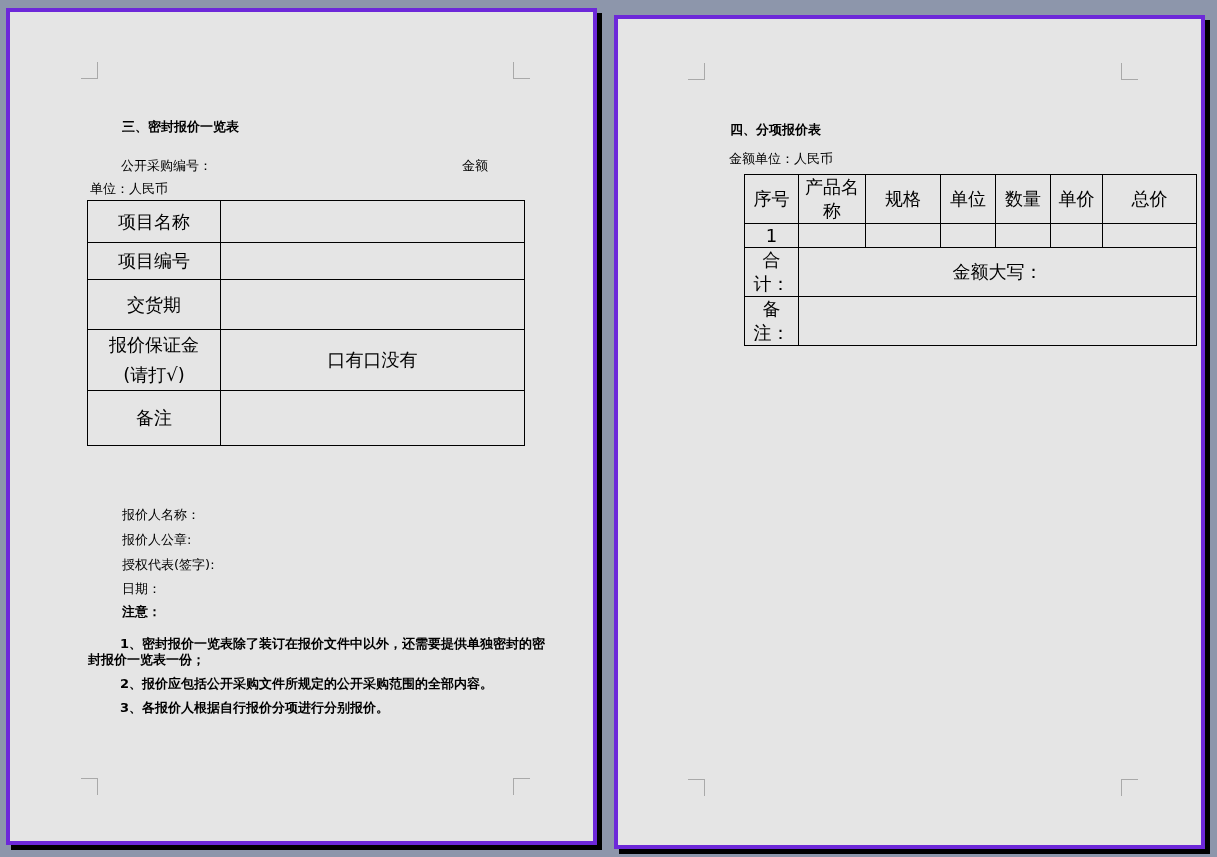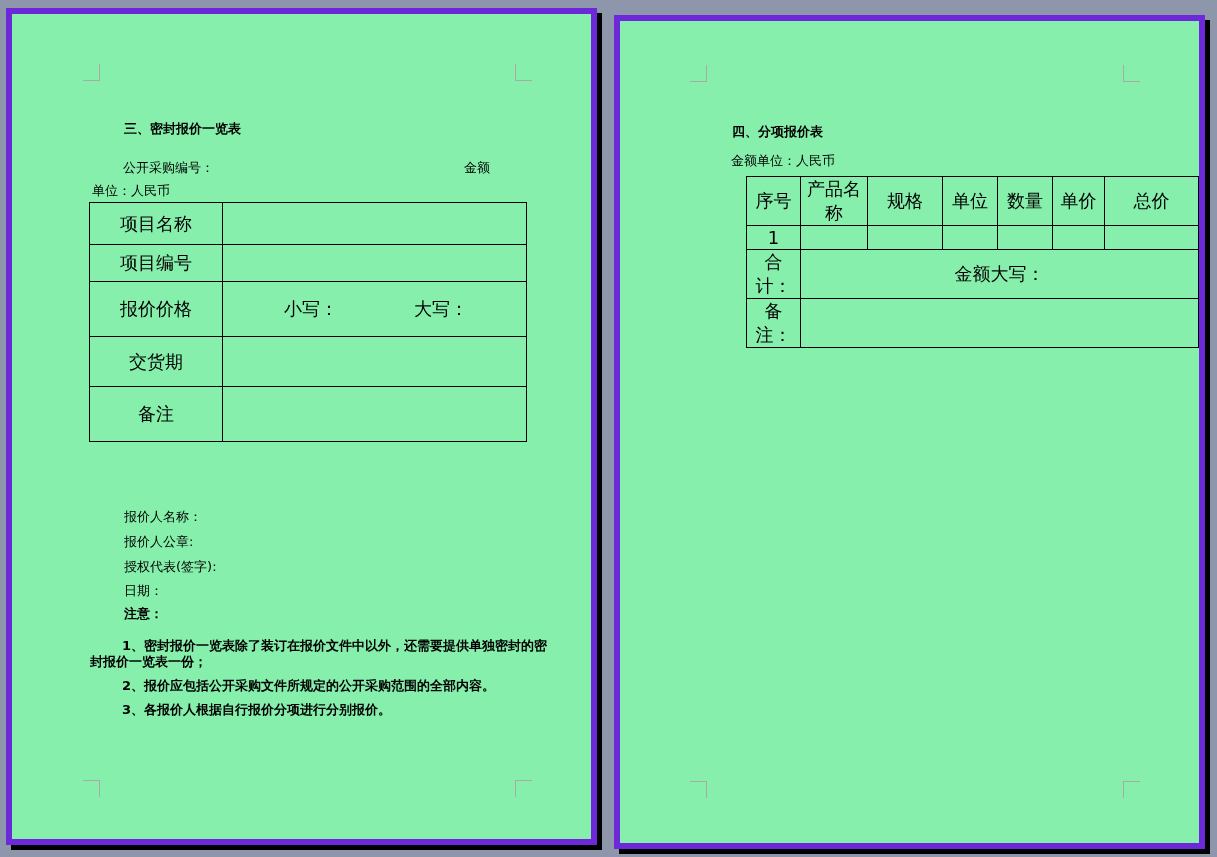--- a/index.html
+++ b/index.html
@@ -5,22 +5,22 @@
   * { margin:0; padding:0; box-sizing:border-box; }
   html,body { width:1217px; height:857px; overflow:hidden; }
   body {
     background:#8d96ab;
     font-family:"DejaVu Sans", sans-serif;
     color:#000;
     position:relative;
   }
   .page {
     position:absolute;
-    background:#86efac;
-    border:6px solid #6d28d9;
+    background:#e5e5e5;
+    border:4px solid #6d28d9;
     box-shadow:5px 5px 0 #000;
     padding-left:44px;
   }
   #left-page  { left:6px;   top:8px;  width:591px; height:837px; }
   #right-page { left:614px; top:15px; width:591px; height:834px; }
 
   .crop { position:absolute; width:17px; height:17px; }
   .crop.tl { border-right:1px solid #a9a9a9; border-bottom:1px solid #a9a9a9; }
   .crop.tr { border-left:1px solid #a9a9a9;  border-bottom:1px solid #a9a9a9; }
   .crop.bl { border-right:1px solid #a9a9a9; border-top:1px solid #a9a9a9; }
@@ -65,30 +65,30 @@
       </colgroup>
     <tbody>
         <tr style="height:42px">
       <td>项目名称</td>
       <td class="val"></td>
     </tr>
     <tr style="height:37px">
       <td>项目编号</td>
       <td class="val"></td>
     </tr>
-    <tr style="height:55px">
-      <td>报价价格</td>
-      <td class="val price-cell">
-        <span class="price-small">小写：</span>
-        <span class="price-large">大写：</span>
-      </td>
-    </tr>
     <tr style="height:50px">
       <td>交货期</td>
       <td class="val"></td>
+    </tr>
+    <tr style="height:61px">
+      <td class="two-line">
+        <div>报价保证金</div>
+        <div>(请打√)</div>
+      </td>
+      <td>口有口没有</td>
     </tr>
     <tr style="height:55px">
       <td>备注</td>
       <td class="val"></td>
     </tr>
   </tbody>
     </table>
 
   <div class="abs t13" style="left:112px; top:495px;">报价人名称：</div>
   <div class="abs t13" style="left:112px; top:520px;">报价人公章:</div>

